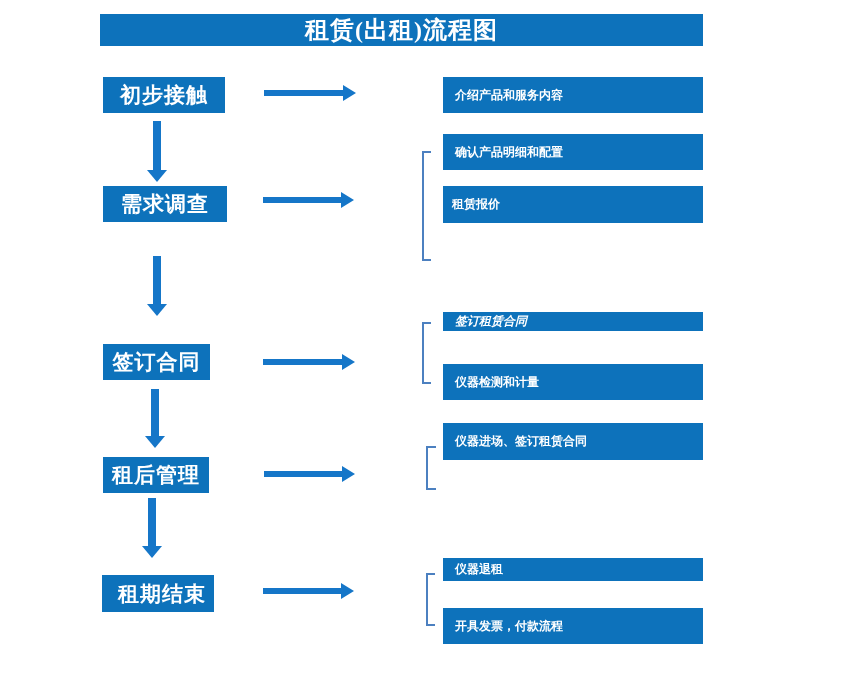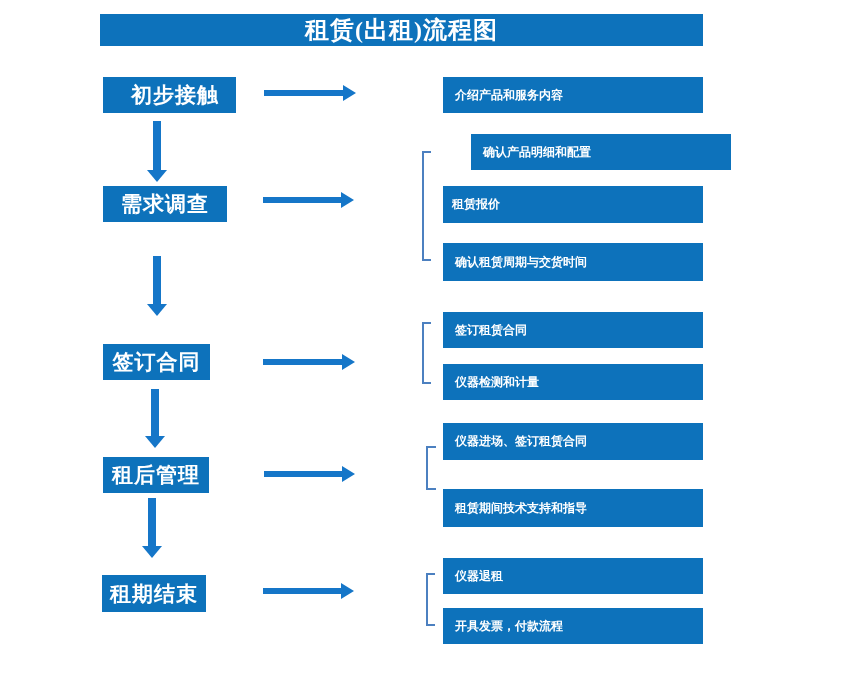--- a/index.html
+++ b/index.html
@@ -72,25 +72,25 @@
     box-sizing: border-box;
   }
 </style>
 </head>
 <body>
 
 <div class="canvas">
 
   <div class="titlebar">租赁(出租)流程图</div>
 
-  <div class="lbox" style="left:103px; top:77px;  width:122px; height:36px;padding-left:11px;">初步接触</div>
+  <div class="lbox" style="left:103px; top:77px;  width:122px; height:36px;">初步接触</div>
   <div class="lbox" style="left:103px; top:186px; width:124px; height:36px;">需求调查</div>
   <div class="lbox" style="left:103px; top:457px; width:106px; height:36px;">租后管理</div>
   <div class="lbox" style="left:103px; top:344px; width:107px; height:36px;">签订合同</div>
-  <div class="lbox" style="left:102px; top:575px; width:104px; height:37px;">租期结束</div>
+  <div class="lbox" style="left:102px; top:575px; width:104px; height:37px;padding-left:8px;">租期结束</div>
 
   <div class="va" style="left:147px; top:121px; height:61px;">
       <div class="shaft"></div>
       <div class="head"></div>
     </div>
   <div class="va" style="left:147px; top:256px; height:60px;">
       <div class="shaft"></div>
       <div class="head"></div>
     </div>
   <div class="va" style="left:145px; top:389px; height:59px;">
@@ -122,23 +122,21 @@
       <div class="shaft"></div>
       <div class="head"></div>
     </div>
 
   <div class="bracket" style="left:422px; top:151px; width:9px;  height:110px;"></div>
   <div class="bracket" style="left:422px; top:322px; width:9px;  height:62px;"></div>
   <div class="bracket" style="left:426px; top:446px; width:10px; height:44px;"></div>
   <div class="bracket" style="left:426px; top:573px; width:9px;  height:53px;"></div>
 
   <div class="rbox" style="top:77px;  height:36px;">介绍产品和服务内容</div>
-  <div class="rbox" style="top:134px; height:36px;margin-left:28px;">确认产品明细和配置</div>
+  <div class="rbox" style="top:134px; height:36px;">确认产品明细和配置</div>
   <div class="rbox" style="top:186px; height:37px;padding-left:9px;">租赁报价</div>
-  <div class="rbox" style="top:243px; height:38px;">确认租赁周期与交货时间</div>
-  <div class="rbox" style="top:312px; height:36px;">签订租赁合同</div>
+  <div class="rbox" style="top:312px; height:19px;font-style:italic;">签订租赁合同</div>
   <div class="rbox" style="top:364px; height:36px;">仪器检测和计量</div>
   <div class="rbox" style="top:423px; height:37px;">仪器进场、签订租赁合同</div>
-  <div class="rbox" style="top:489px; height:38px;">租赁期间技术支持和指导</div>
-  <div class="rbox" style="top:558px; height:36px;">仪器退租</div>
+  <div class="rbox" style="top:558px; height:23px;">仪器退租</div>
   <div class="rbox" style="top:608px; height:36px;text-align:right;">开具发票，付款流程</div>
 
 </div>
 
 </body></html>

